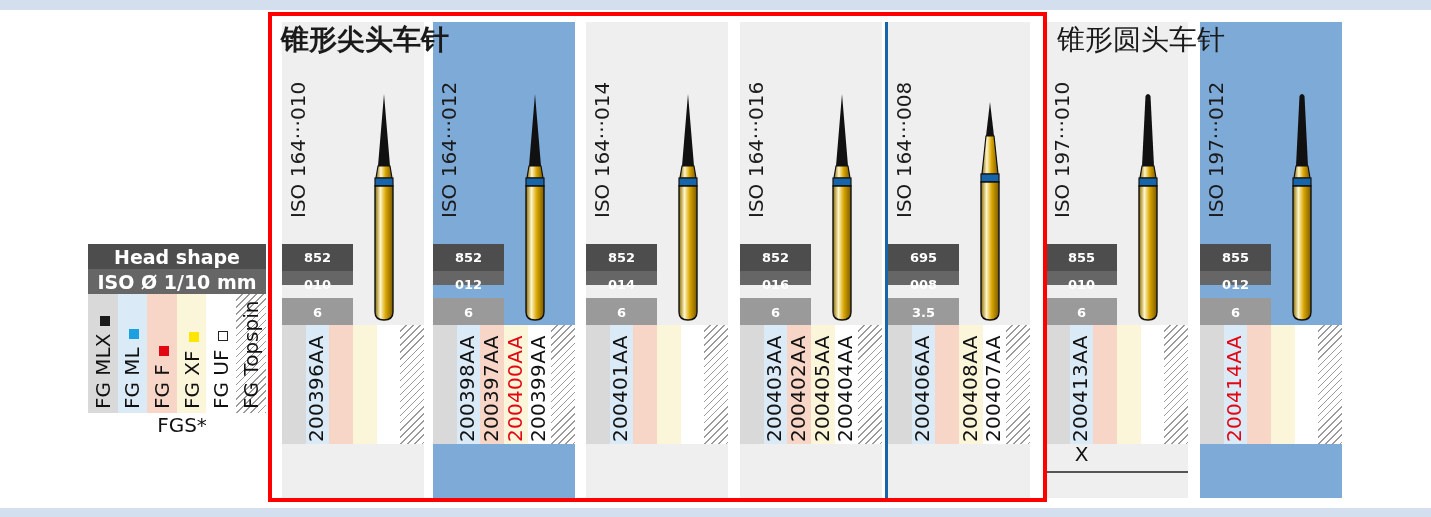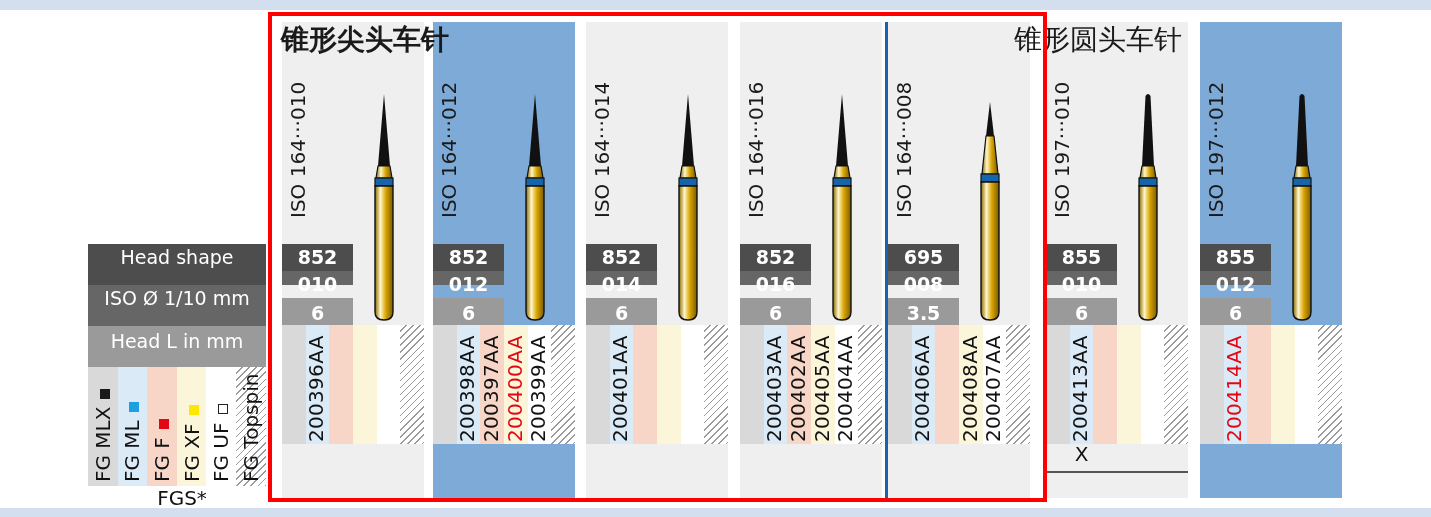--- a/index.html
+++ b/index.html
@@ -6,21 +6,21 @@
   html, body { width: 1431px; height: 517px; background: #ffffff; overflow: hidden; }
   body { position: relative; font-family: "DejaVu Sans", "Liberation Sans", sans-serif; }
   .band-top { position: absolute; left: 0; top: 0; width: 1431px; height: 10px; background: #d3deef; }
   .band-bottom { position: absolute; left: 0; top: 508px; width: 1431px; height: 9px; background: #d3deef; }
   .highlight-box { position: absolute; left: 268px; top: 12px; width: 779px; height: 490px; border: 4px solid #ff0000; pointer-events: none; z-index: 20; }
 
   .col { position: absolute; top: 22px; height: 476px; width: 142px; background: #efefef; }
   .col.blue { background: #7eaad8; }
   .col .iso { position: absolute; left: 2px; top: 196px; transform-origin: 0 0; transform: rotate(-90deg); font-size: 20px; color: #1a1a1a; white-space: nowrap; letter-spacing: 0px; line-height: 28px; }
 
-  .col .cell { position: absolute; left: 0; width: 71px; color: #fff; font-weight: bold; font-size: 19px; text-align: center; }
+  .col .cell { position: absolute; left: 0; width: 71px; color: #fff; font-weight: bold; font-size: 13px; text-align: center; }
   .col .c-shape { top: 222px; height: 27px; background: #4d4d4d; line-height: 27px; }
   .col .c-iso { top: 249px; height: 14px; background: #666666; line-height: 27px; }
   .col .c-len { top: 276px; height: 27px; background: #9a9a9a; line-height: 30px; }
 
   .strips { position: absolute; left: 0; top: 303px; width: 142px; height: 119px; display: flex; }
   .strip { width: 23.66px; height: 100%; position: relative; }
   .s-mlx { background: #d9d9d9; }
   .s-ml { background: #dbeaf7; }
   .s-f { background: #f7d6c8; }
   .s-xf { background: #fbf6da; }
@@ -29,41 +29,40 @@
   .strip .code { position: absolute; left: 50%; bottom: 2px; transform-origin: 0 100%; transform: translateX(11px) rotate(-90deg); font-size: 20px; line-height: 23px; color: #111; white-space: nowrap; letter-spacing: 0.3px; }
   .strip .code.red { color: #e30613; }
   .col .xmark { position: absolute; left: 0; top: 420px; width: 71px; text-align: center; font-size: 20px; color: #111; }
   .col .xline { position: absolute; left: 0; top: 449px; width: 142px; height: 2px; background: #555; }
 
   .section-title { position: absolute; font-size: 28px; color: #1a1a1a; white-space: nowrap; z-index: 5; line-height: 36px; }
 
   .bur { position: absolute; z-index: 4; }
 
   .legend { position: absolute; left: 88px; top: 244px; width: 178px; }
-  .legend .lbl { height: 41px; line-height: 27px; color: #fff; font-weight: normal; font-size: 19px; text-align: center; white-space: nowrap; }
+  .legend .lbl { height: 25px; line-height: 27px; color: #fff; font-weight: bold; font-size: 19px; text-align: center; white-space: nowrap; }
   .legend .l1 { background: #4d4d4d; }
   .legend .l2 { background: #666666; }
   .legend .l3 { background: #9a9a9a; line-height: 30px; }
   .legend .lstrips { display: flex; height: 119px; }
   .legend .lstrip { width: 29.6px; position: relative; }
   .legend .lstrip .ltxt { position: absolute; left: 50%; bottom: 4px; transform-origin: 0 100%; transform: translateX(12px) rotate(-90deg); font-size: 20px; line-height: 24px; color: #111; white-space: nowrap; }
   .legend .sq { display: inline-block; width: 10px; height: 10px; margin-left: 8px; vertical-align: middle; transform: rotate(90deg); }
   .legend .fgs { text-align: center; font-size: 20px; color: #111; margin-top: 0px; padding-left: 10px; }
   .divider-line { position: absolute; left: 885px; top: 22px; width: 3px; height: 476px; background: #1665ab; z-index: 6; }
 </style>
 </head>
 <body>
 
 <div class="band-top"></div>
 <div class="band-bottom"></div>
 
 <div class="legend">
   <div class="lbl l1">Head shape</div>
   <div class="lbl l2">ISO Ø 1/10 mm</div>
-  <div class="lbl l3">Head L in mm</div>
   <div class="lstrips">
     <div class="lstrip s-mlx">
       <div class="ltxt"><span>FG MLX</span><span class="sq" style="background:#1a1a1a"></span></div>
     </div>
     <div class="lstrip s-ml">
       <div class="ltxt"><span>FG ML</span><span class="sq" style="background:#1ba1e2"></span></div>
     </div>
     <div class="lstrip s-f">
       <div class="ltxt"><span>FG F</span><span class="sq" style="background:#e30613"></span></div>
     </div>
@@ -74,21 +73,21 @@
       <div class="ltxt"><span>FG UF</span><span class="sq" style="background:#fff;border:1px solid #222"></span></div>
     </div>
     <div class="lstrip s-ts">
       <div class="ltxt"><span>FG Topspin</span></div>
     </div>
   </div>
   <div class="fgs">FGS*</div>
 </div>
 
 <div class="section-title" style="left:281px; top:22px;font-weight:bold;">锥形尖头车针</div>
-<div class="section-title" style="left:1014px; top:22px;">锥形圆头车针</div>
+<div class="section-title" style="left:1057px; top:22px;">锥形圆头车针</div>
 
 <div id="cols">
     <div class="col" style="left: 282px;">
       <div class="iso" style="top: 196px;">ISO 164···010</div>
       <svg width="40" height="230" class="bur" style="left: 82px; top: 70px;">
         <defs>
           <linearGradient id="g0" x1="0" x2="1">
             <stop offset="0" stop-color="#8a6a00"></stop>
             <stop offset="0.3" stop-color="#fff6c8"></stop>
             <stop offset="0.6" stop-color="#d9a500"></stop>

